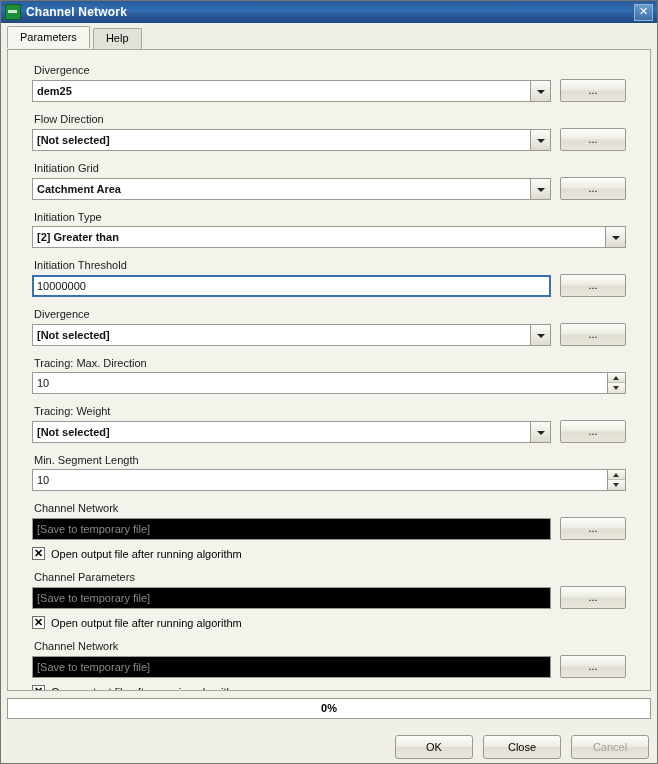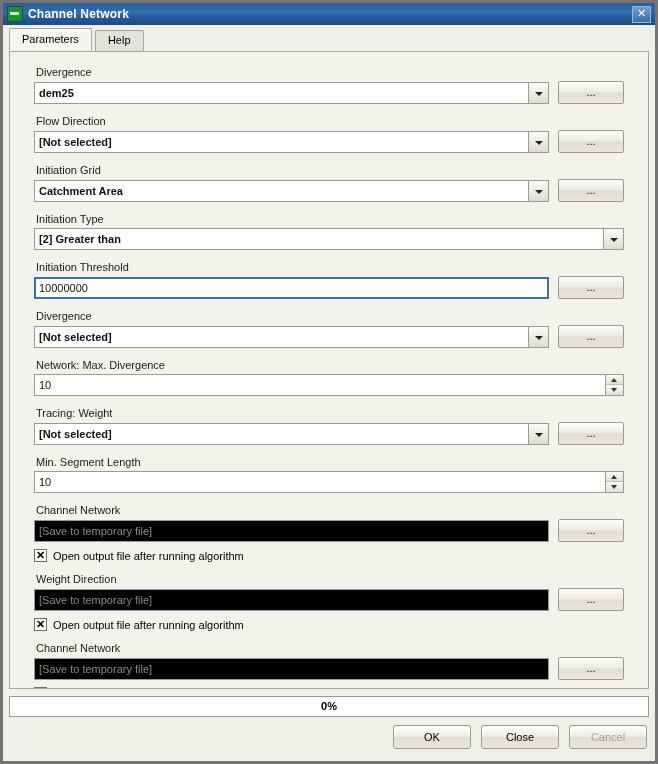--- a/index.html
+++ b/index.html
@@ -10,21 +10,21 @@
   body {
     font-family: "Liberation Sans", sans-serif;
     font-size: 11px;
     color: #000000;
   }
   #window {
     position: relative;
     width: 658px;
     height: 764px;
     box-sizing: border-box;
-    border: 3px solid #737373;
+    border: 1px solid #737373;
     background: #f0efe8;
     overflow: hidden;
   }
   
   .titlebar {
     height: 22px;
     background: linear-gradient(to bottom, #2b5c9b 0%, #2e6fb5 45%, #2b5f9f 55%, #1e4a83 100%);
     display: flex;
     align-items: center;
     padding: 0 2px 0 4px;
@@ -239,21 +239,21 @@
     background: #ffffff;
     text-align: center;
     font-size: 11px;
     font-weight: bold;
     line-height: 19px;
     color: #000000;
   }
   .buttons {
     position: absolute;
     right: 8px;
-    bottom: 12px;
+    bottom: 4px;
     display: flex;
   }
   .btn {
     box-sizing: border-box;
     width: 78px;
     height: 24px;
     margin-left: 10px;
     border: 1px solid #9a9a92;
     border-radius: 3px;
     background: linear-gradient(to bottom, #fdfdfb 0%, #eeece3 48%, #e1dfd3 52%, #eae8de 100%);
@@ -326,21 +326,21 @@
 
       <div class="field-label spaced">Divergence</div>
       <div class="row">
         <div class="ctl combo">
           <span>[Not selected]</span>
           <span class="arrow"></span>
         </div>
         <div class="dots">...</div>
       </div>
 
-      <div class="field-label spaced">Network: Max. Divergence</div>
+      <div class="field-label spaced">Tracing: Max. Direction</div>
       <div class="row">
         <div class="ctl spin">
           <span>10</span>
           <span class="spinbtns">
             <div></div>
             <div></div>
           </span>
         </div>
       </div>
 
@@ -369,21 +369,21 @@
         <div class="ctl grey">
           <span class="placeholder">[Save to temporary file]</span>
         </div>
         <div class="dots">...</div>
       </div>
       <div class="checkrow">
         <div class="checkbox">✕</div>
         <div class="check-label">Open output file after running algorithm</div>
       </div>
 
-      <div class="field-label spaced">Weight Direction</div>
+      <div class="field-label spaced">Channel Parameters</div>
       <div class="row">
         <div class="ctl grey">
           <span class="placeholder">[Save to temporary file]</span>
         </div>
         <div class="dots">...</div>
       </div>
       <div class="checkrow">
         <div class="checkbox">✕</div>
         <div class="check-label">Open output file after running algorithm</div>
       </div>

